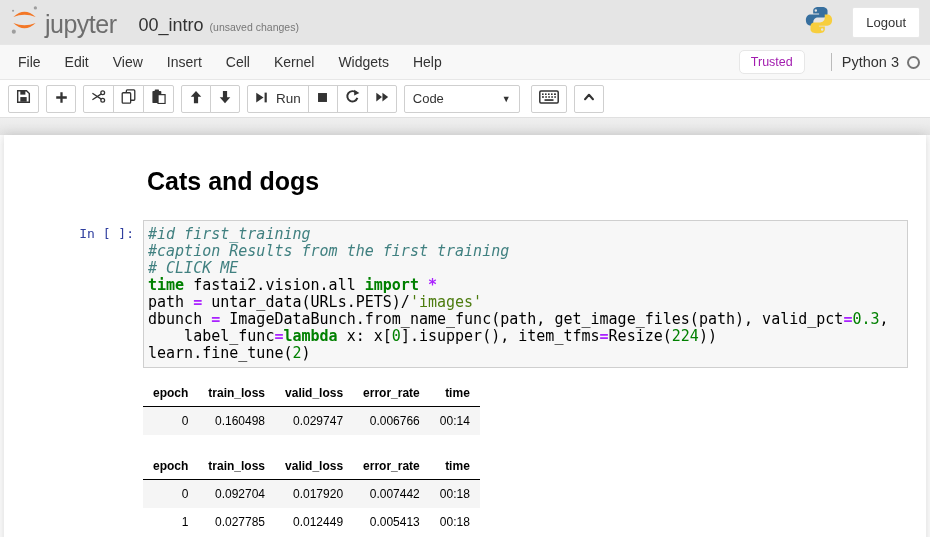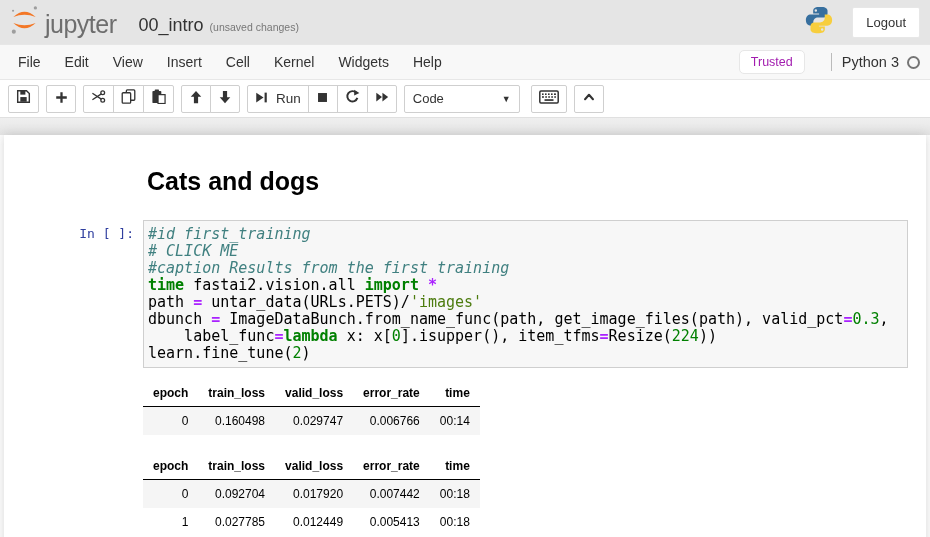--- a/index.html
+++ b/index.html
@@ -266,22 +266,22 @@
     <div class="inner-col">
       <h1 class="md-heading">Cats and dogs</h1>
     </div>
   </div>
 
   <div class="cellrow">
     <div class="prompt-col code-prompt">In [ ]:</div>
     <div class="inner-col">
       <div class="code-input" id="code-editor">
           <div class="code-line"><span class="tok-comment">#id first_training</span></div>
+          <div class="code-line"><span class="tok-comment">#caption Results from the first training</span></div>
           <div class="code-line"><span class="tok-comment"># CLICK ME</span></div>
-          <div class="code-line"><span class="tok-comment">#caption Results from the first training</span></div>
           <div class="code-line"><span class="tok-keyword">time</span><span> fastai2.vision.all </span><span class="tok-keyword">import</span><span> </span><span class="tok-operator">*</span></div>
           <div class="code-line"><span>path </span><span class="tok-operator">=</span><span> untar_data(URLs.PETS)/</span><span class="tok-string">'images'</span></div>
           <div class="code-line"><span>dbunch </span><span class="tok-operator">=</span><span> ImageDataBunch.from_name_func(path, get_image_files(path), valid_pct</span><span class="tok-operator">=</span><span class="tok-number">0.3</span><span>,</span></div>
           <div class="code-line"><span>    label_func</span><span class="tok-operator">=</span><span class="tok-keyword">lambda</span><span> x: x[</span><span class="tok-number">0</span><span>].isupper(), item_tfms</span><span class="tok-operator">=</span><span>Resize(</span><span class="tok-number">224</span><span>))</span></div>
           <div class="code-line"><span>learn.fine_tune(</span><span class="tok-number">2</span><span>)</span></div>
         </div>
     </div>
   </div>
 
   <div class="output-area">

